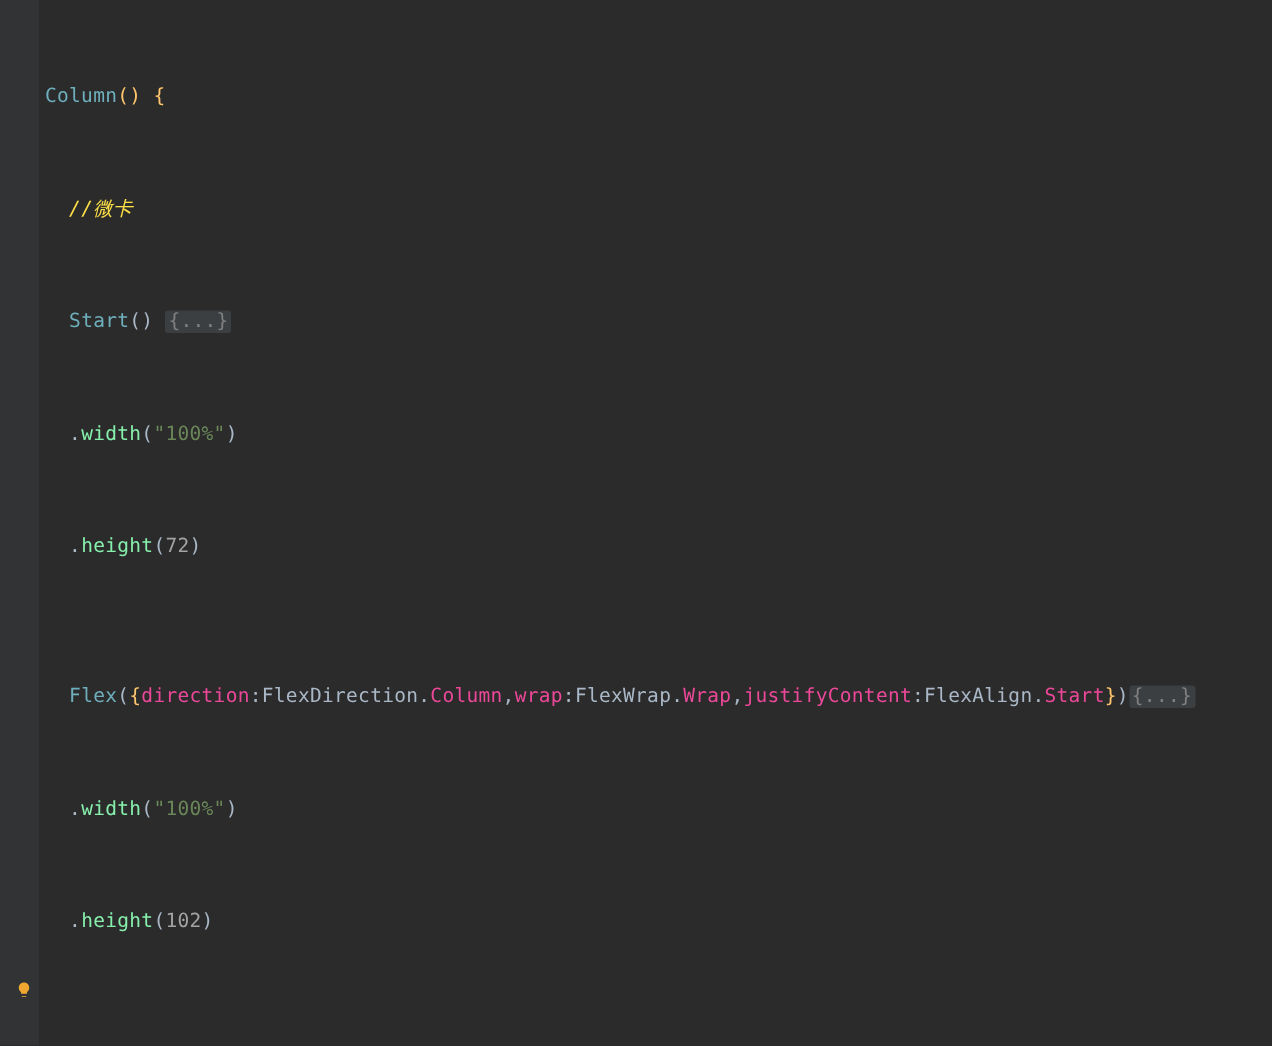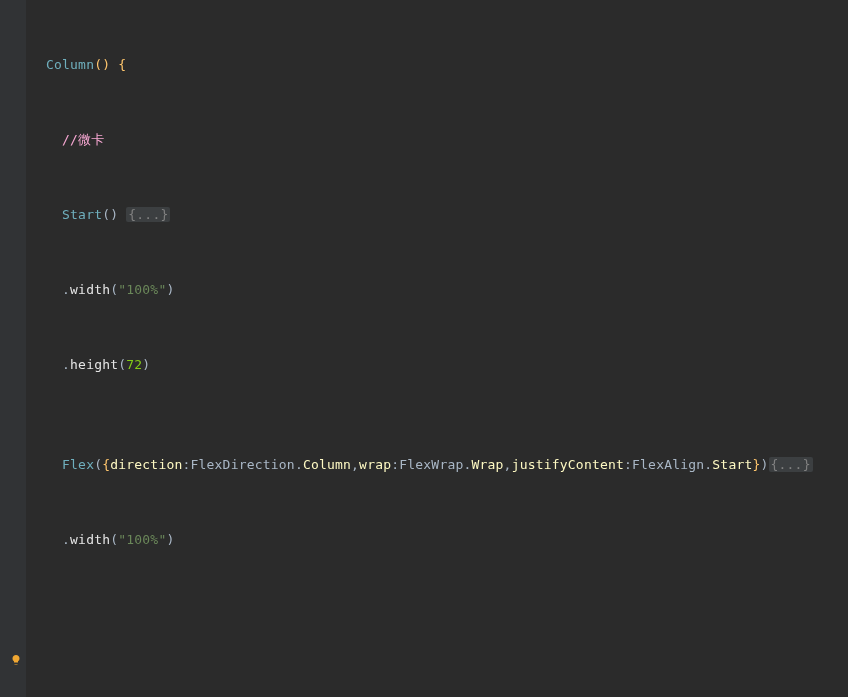--- a/index.html
+++ b/index.html
@@ -25,29 +25,29 @@
     width:12px; height:12px;
   }
   .code {
     position:absolute;
     left:30px; top:2px;
     right:0;
     white-space:pre;
     line-height:25px;
     letter-spacing:0.2px;
   }
-  .ln { display:block; height:25px;margin-left:16px; } 
-  .fn   { color:#e5e5e5; } 
+  .ln { display:block; height:25px; } 
+  .fn   { color:#86efac; } 
   .type { color:#6fafbd; } 
   .str  { color:#6a8759; } 
-  .num  { color:#84cc16; } 
-  .cmt  { color:#f9a8d4; } 
+  .num  { color:#a3a3a3; } 
+  .cmt  { color:#fde047;font-style:italic; } 
   .br   { color:#a9b7c6; }
   .br-y { color:#ffc66d; } 
-  .purp { color:#fef9c3; } 
+  .purp { color:#ec4899; } 
   .fold { background:#3c3f41; color:#808080; padding:0 2px; border-radius:2px; }
 </style>
 </head>
 <body>
 
 <div class="gutter">
   <svg class="bulb" viewBox="0 0 24 24">
     <path d="M9 21h6v-1H9v1zm3-19C8 2 5 5 5 9c0 2.4 1.2 4.5 3 5.7V17h8v-2.3c1.8-1.2 3-3.3 3-5.7 0-4-3-7-7-7z" fill="#f0a732"></path>
   </svg>
 </div>
@@ -62,20 +62,21 @@
 
 <span class="ln">  .<span class="fn">width</span><span class="br">(</span><span class="str">"100%"</span><span class="br">)</span></span>
 
 <span class="ln">  .<span class="fn">height</span><span class="br">(</span><span class="num">72</span><span class="br">)</span></span>
 
 
 <span class="ln">  <span class="type">Flex</span><span class="br">(</span><span class="br-y">{</span><span class="purp">direction</span>:<span class="br">FlexDirection</span>.<span class="purp">Column</span>,<span class="purp">wrap</span>:<span class="br">FlexWrap</span>.<span class="purp">Wrap</span>,<span class="purp">justifyContent</span>:<span class="br">FlexAlign</span>.<span class="purp">Start</span><span class="br-y">}</span><span class="br">)</span><span class="fold">{...}</span></span>
 
 <span class="ln">  .<span class="fn">width</span><span class="br">(</span><span class="str">"100%"</span><span class="br">)</span></span>
 
+<span class="ln">  .<span class="fn">height</span><span class="br">(</span><span class="num">102</span><span class="br">)</span></span>
 
 
 
 
 
 
 
 
 
 

